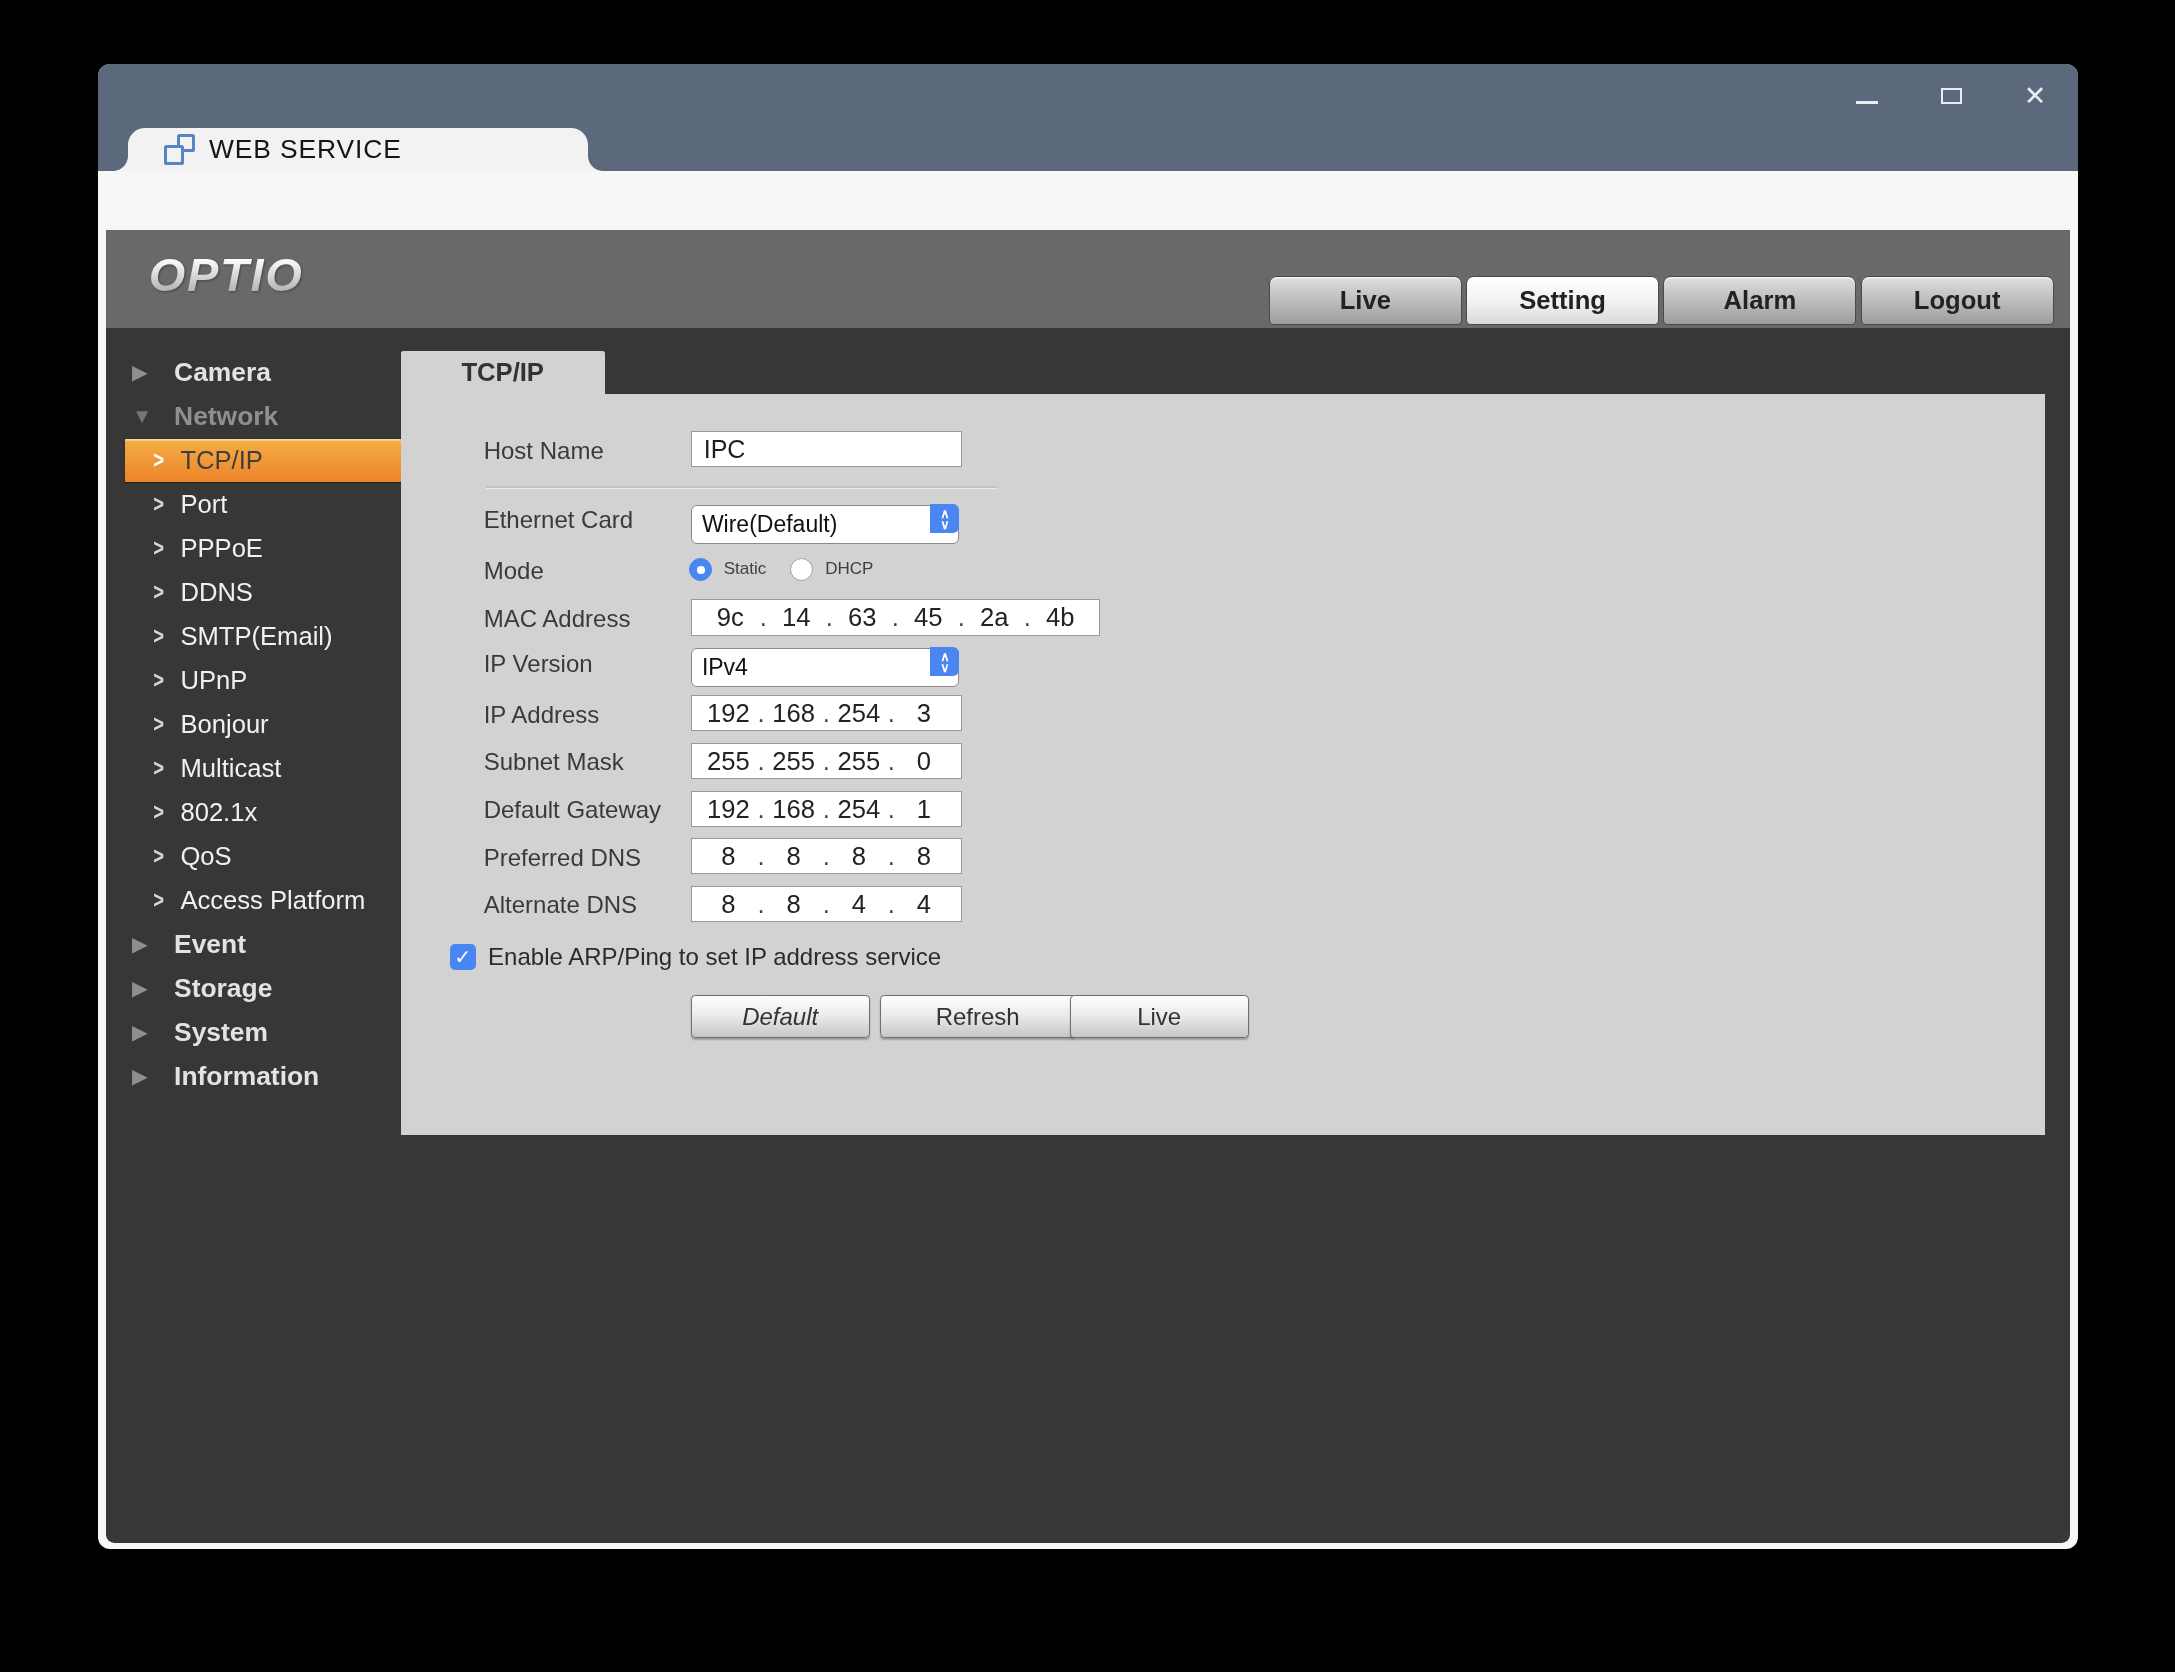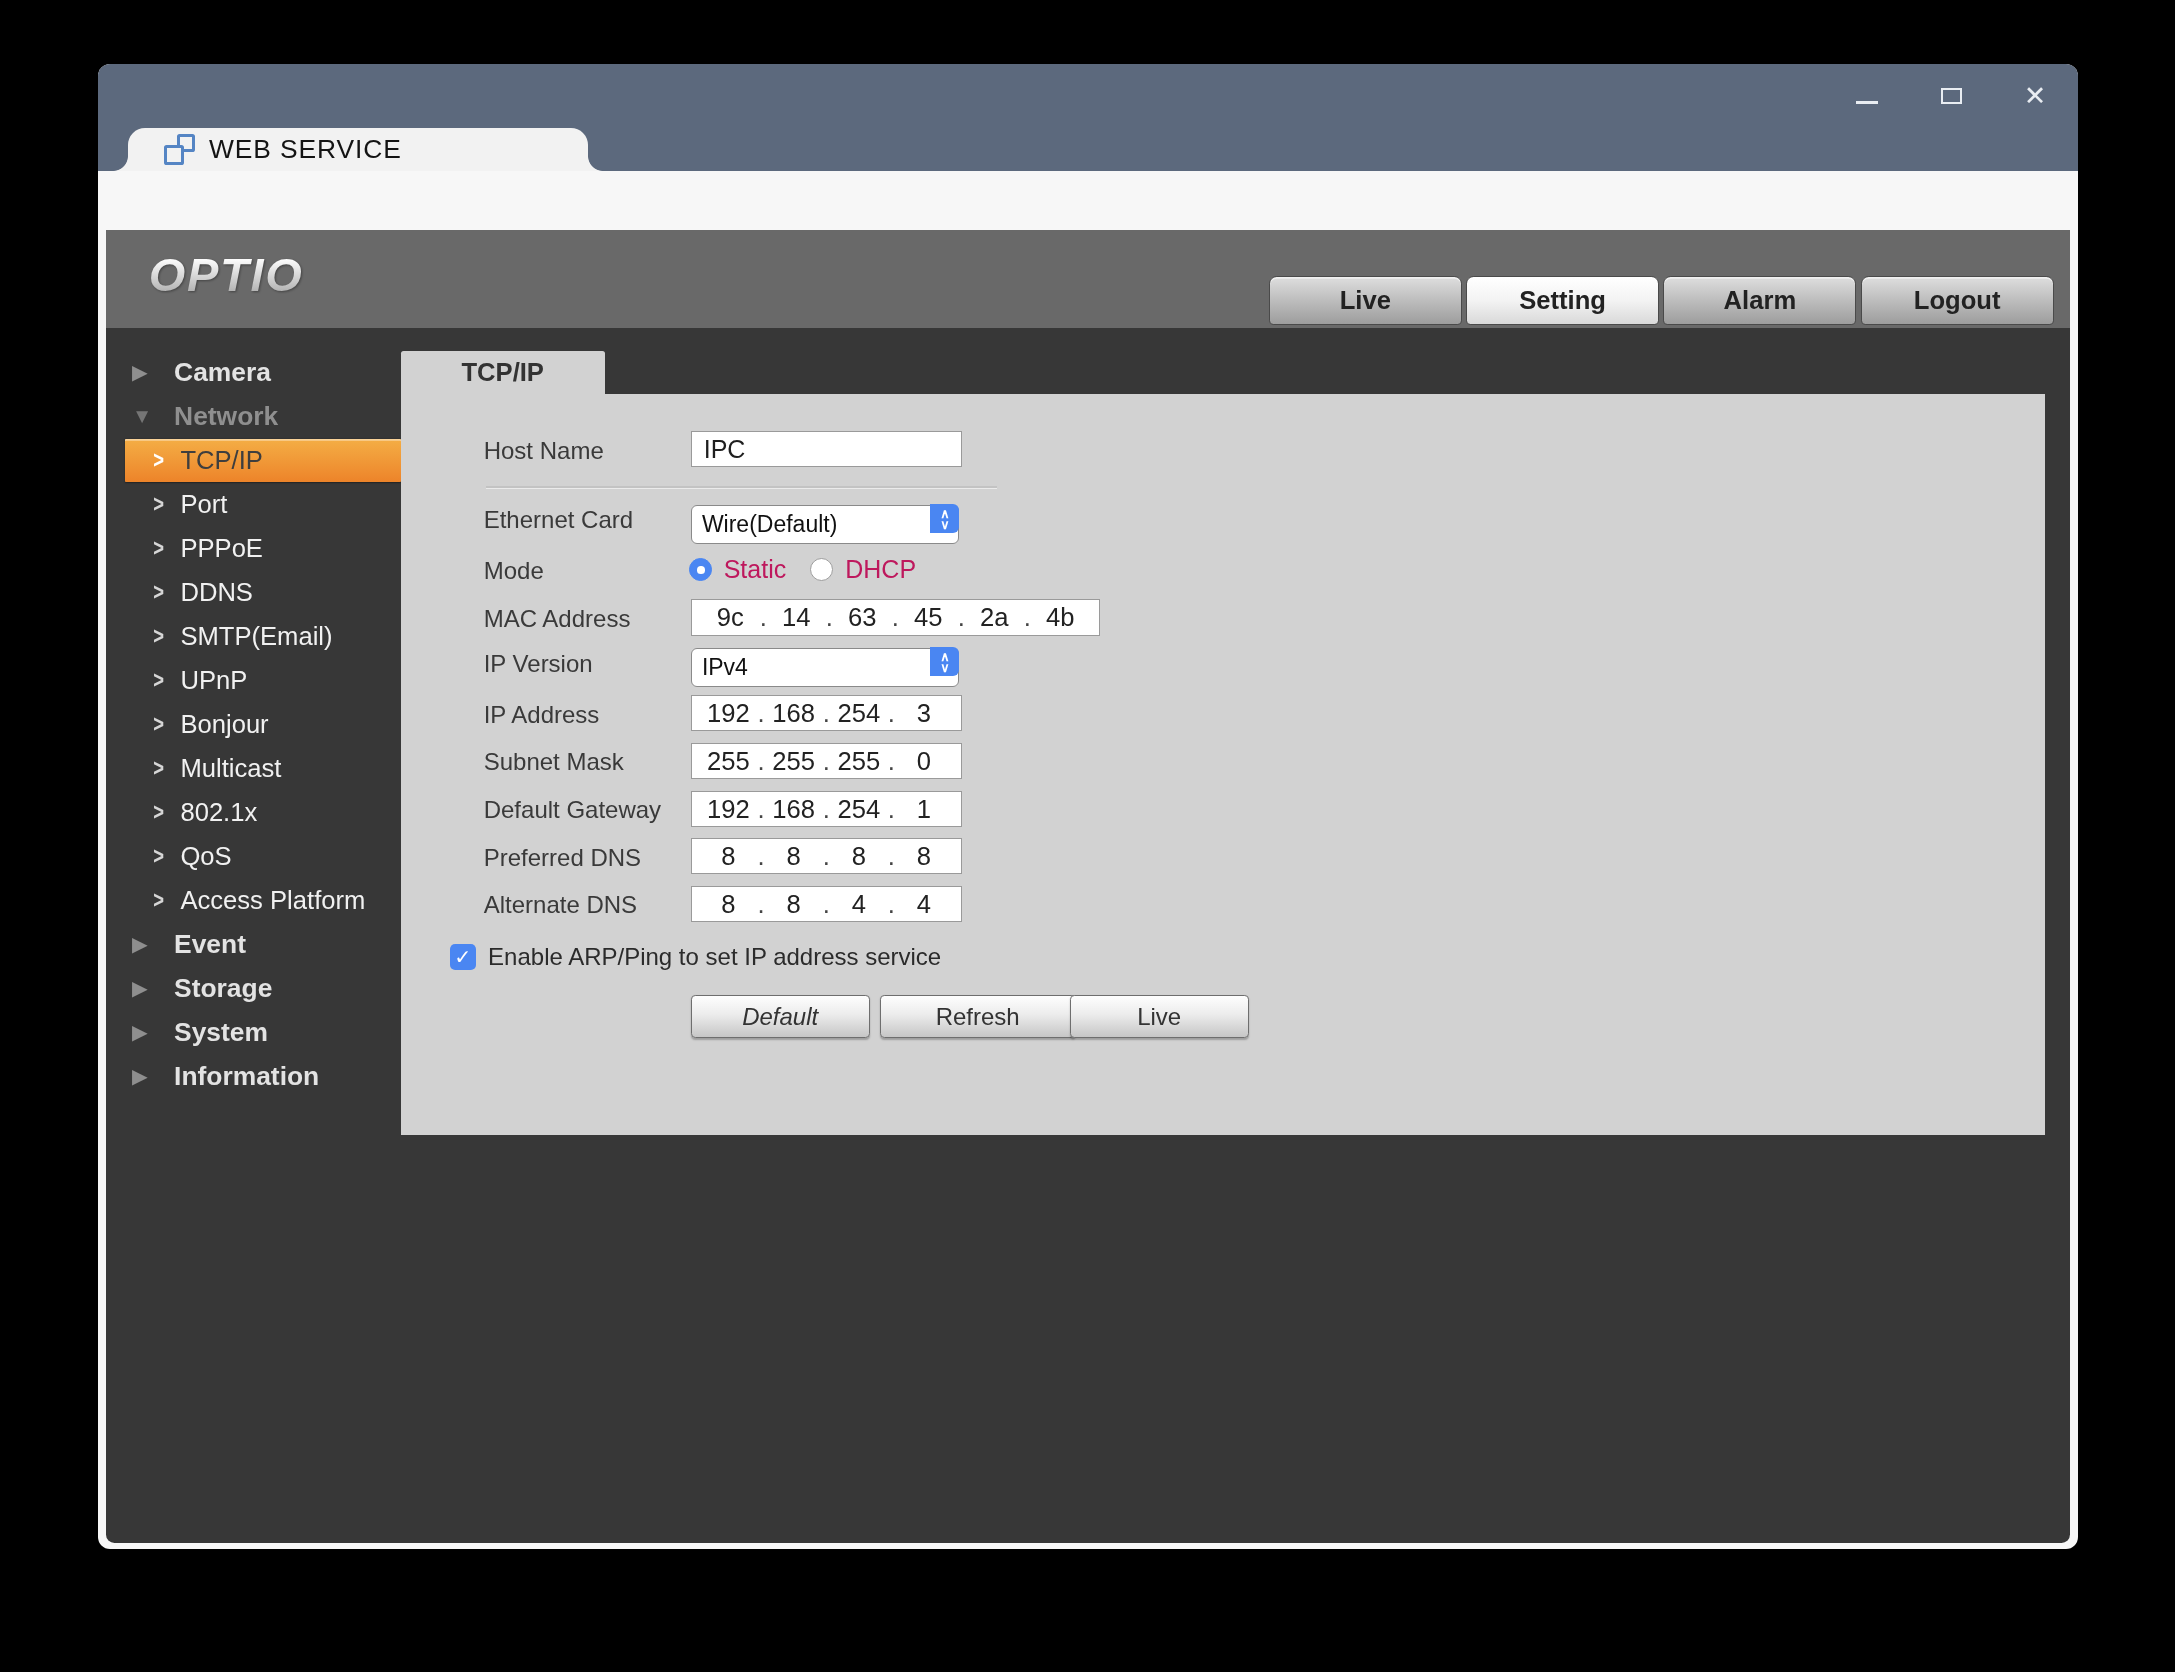--- a/index.html
+++ b/index.html
@@ -84,21 +84,21 @@
   .sel { position:absolute; left:290px; width:268px; height:39px; background:#fff; border:1.7px solid #8a8a8a;
          border-radius:6px; display:flex; align-items:center; padding-left:10.2px; font-size:23px; color:#111; }
   .sel .spin { position:absolute; right:-1.7px; top:-1.7px; width:29px; height:29px; background:#4a86f2;
                border-radius:0 6px 6px 0; color:#fff; display:flex; flex-direction:column; align-items:center;
                justify-content:center; font-size:12.8px; line-height:11px; font-weight:bold; }
 
   .radio-row { position:absolute; left:288px; top:163px; height:24px; display:flex; align-items:center; }
   .radio { width:23px; height:23px; border-radius:50%; background:#fff; border:1.7px solid #9d9d9d; position:relative; }
   .radio.on { background:#4a86f2; border-color:#4a86f2; }
   .radio.on::after { content:''; position:absolute; left:7.7px; top:7.7px; width:7.7px; height:7.7px; border-radius:50%; background:#fff; }
-  .radio-lbl { font-size:25px; color:#be185d; margin:0 24px 0 12px; }
+  .radio-lbl { font-size:17px; color:#404040; margin:0 24px 0 12px; }
 
   .segbox { position:absolute; left:290px; background:#fff; border:1.7px solid #9a9a9a; display:flex;
             align-items:center; justify-content:center; font-size:25.6px; color:#222; }
   .segbox .seg { text-align:center; }
   .segbox .dot { text-align:center; color:#444; }
   .macbox { width:409px; height:37px; }
   .macbox .seg { width:49px; }
   .macbox .dot { width:17px; }
   .ipbox { width:271px; height:36px; }
   .ipbox .seg { width:55px; }

